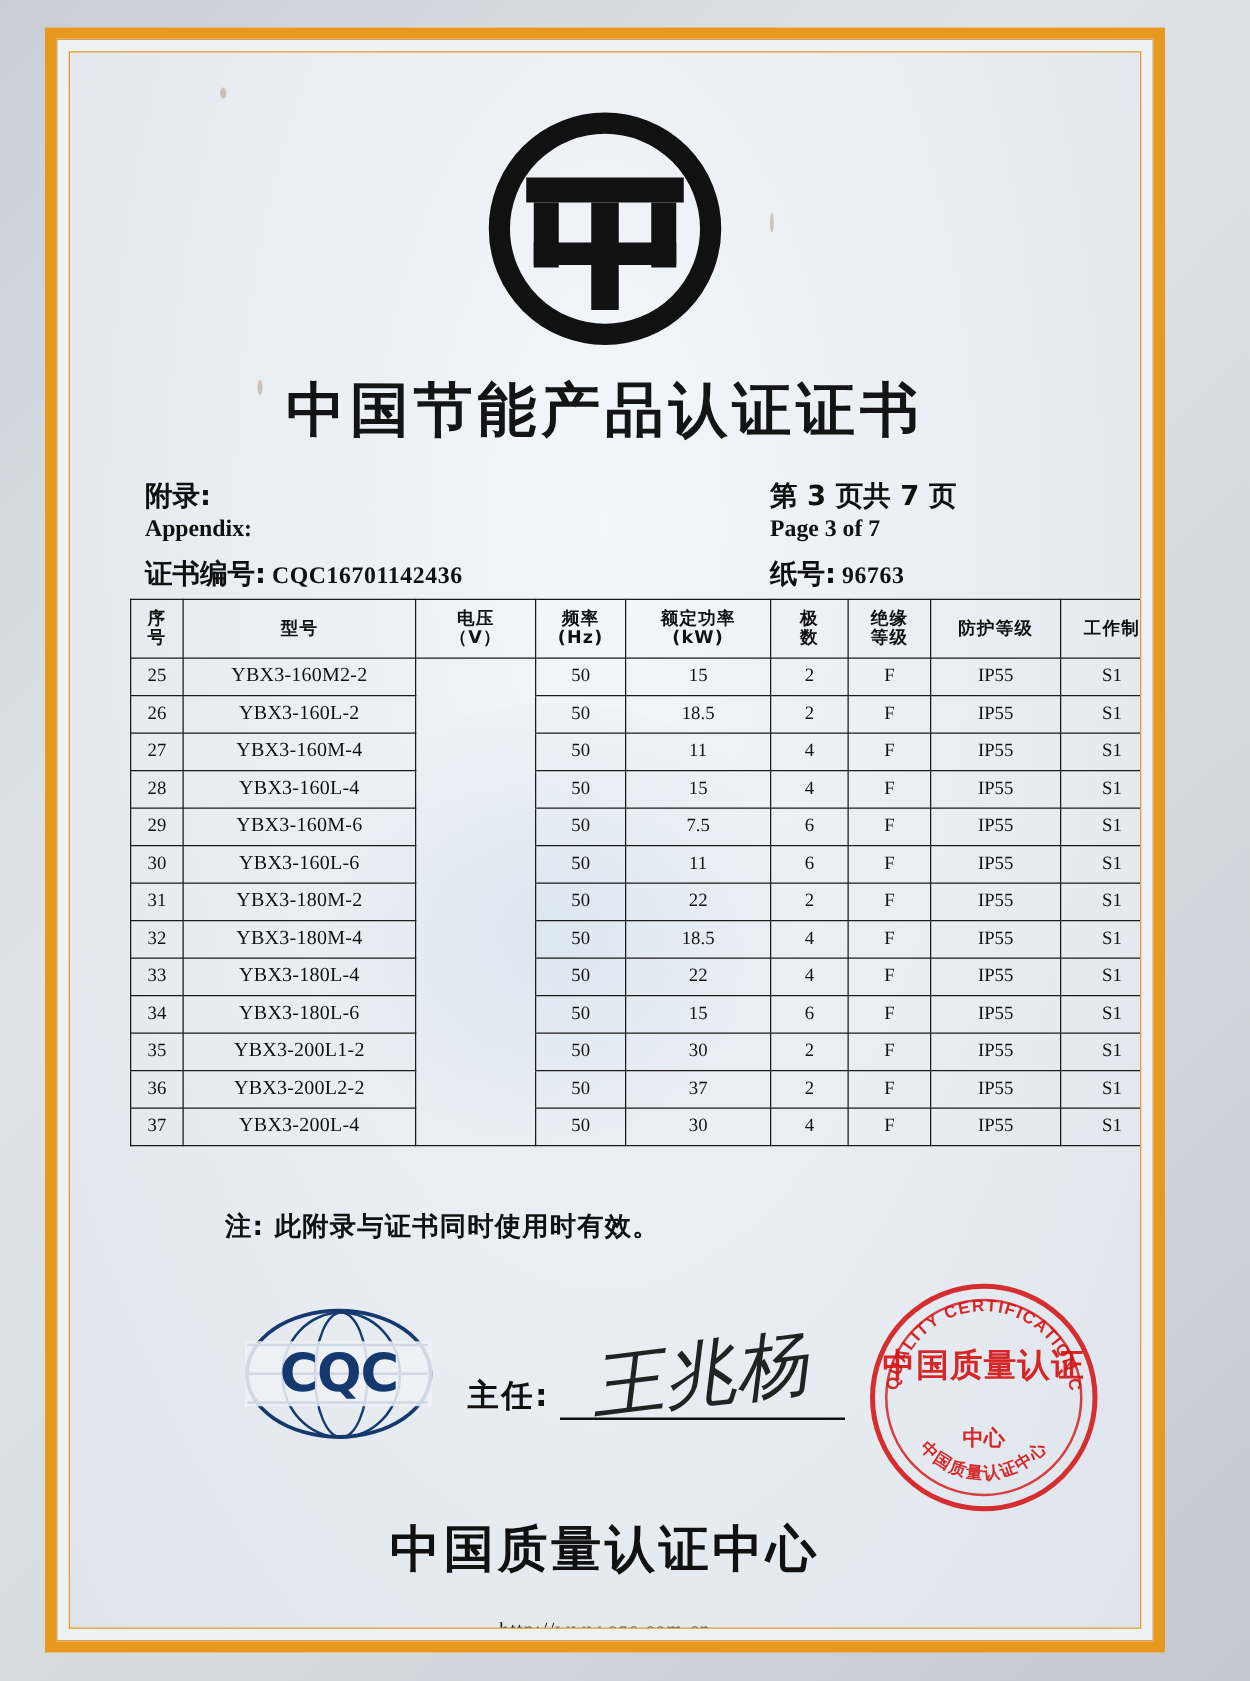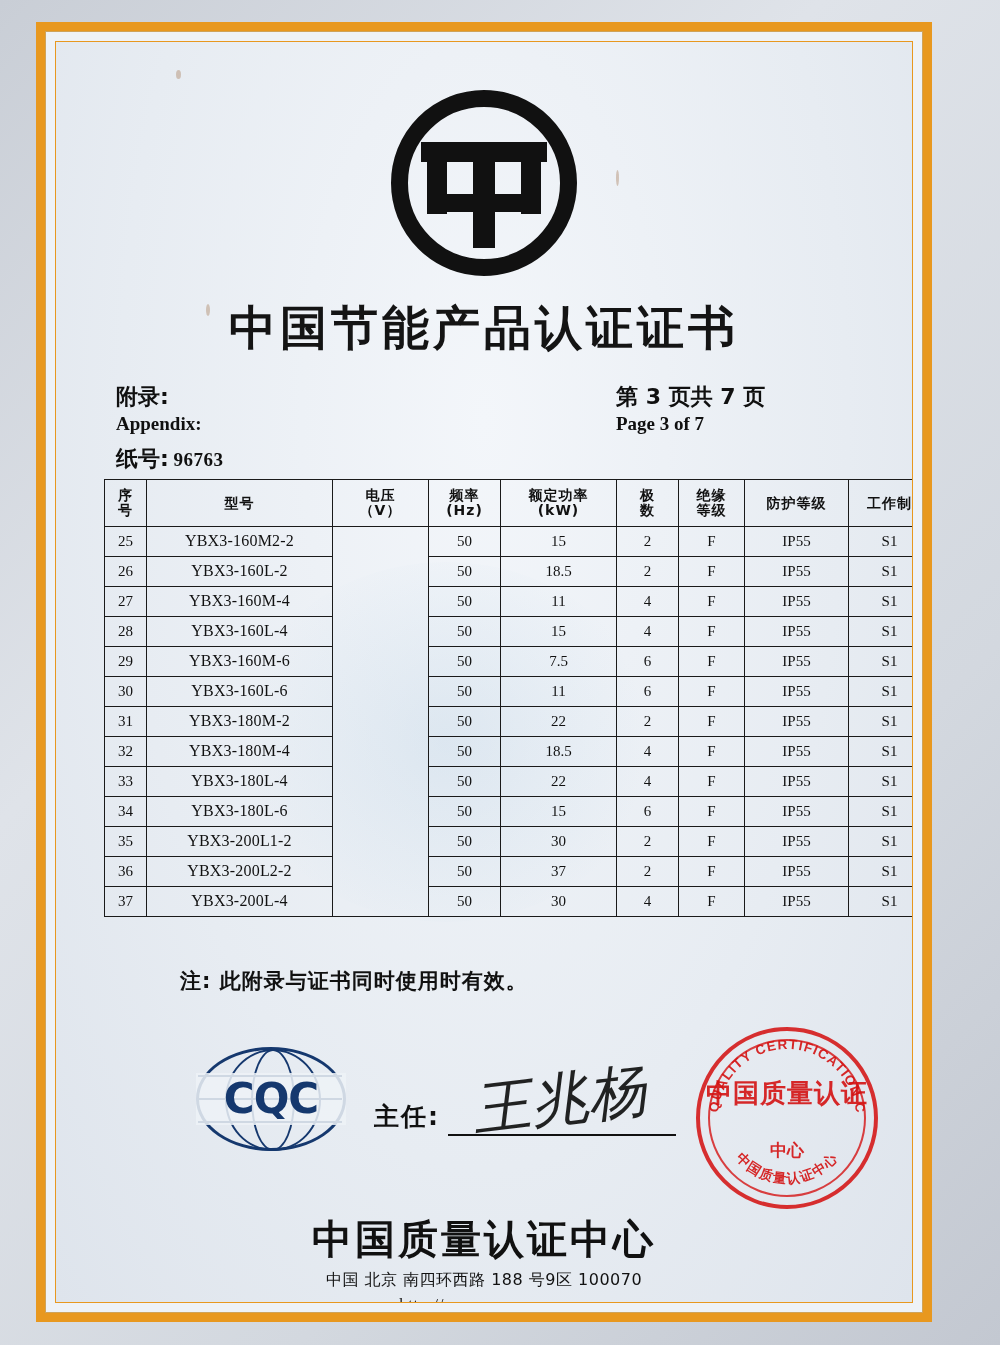--- a/index.html
+++ b/index.html
@@ -422,20 +422,24 @@
       <div class="meta">
         <div class="meta-row">
           <div class="meta-left cn">附录:</div>
           <div class="meta-right cn">第 3 页共 7 页</div>
         </div>
         <div class="meta-row">
           <div class="meta-left en">Appendix:</div>
           <div class="meta-right en">Page 3 of 7</div>
         </div>
         <div class="meta-row">
+          <div class="meta-left">
+            <span class="cn">证书编号:</span>
+            <span class="val">CQC16701142436</span>
+          </div>
           <div class="meta-right">
             <span class="cn">纸号:</span>
             <span class="val">96763</span>
           </div>
         </div>
       </div>
 
       <table class="tbl">
         <colgroup>
           <col class="col-no">
@@ -673,21 +677,20 @@
             <path id="arcBottom" d="M 26,91 A 65,65 0 0 0 156,91"></path>
           </defs>
           <text><textPath href="#arcTop" startOffset="50%" text-anchor="middle">CHINA QUALITY CERTIFICATION CENTRE</textPath></text>
           <text><textPath href="#arcBottom" startOffset="50%" text-anchor="middle">中国质量认证中心</textPath></text>
         </svg>
         <div class="seal-center">中国质量认证</div>
         <div class="seal-sub">中心</div>
       </div>
 
       <div class="footer-org">中国质量认证中心</div>
-      <div class="footer-addr">中国  北京  南四环西路 188 号9区  100070</div>
       <div class="footer-url">http://www.cqc.com.cn</div>
 
       <div class="speck" style="left:120px;top:28px;width:5px;height:9px;"></div>
       <div class="speck" style="left:150px;top:262px;width:4px;height:12px;"></div>
       <div class="speck" style="left:560px;top:128px;width:3px;height:16px;"></div>
       <div class="speck" style="left:868px;top:326px;width:3px;height:9px;"></div>
     </div>
   </div>
 </div>
 

